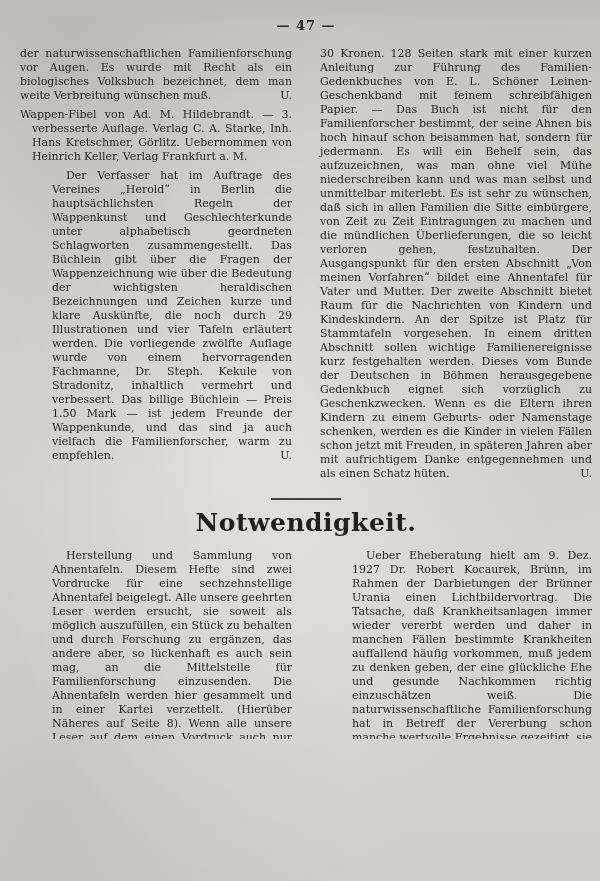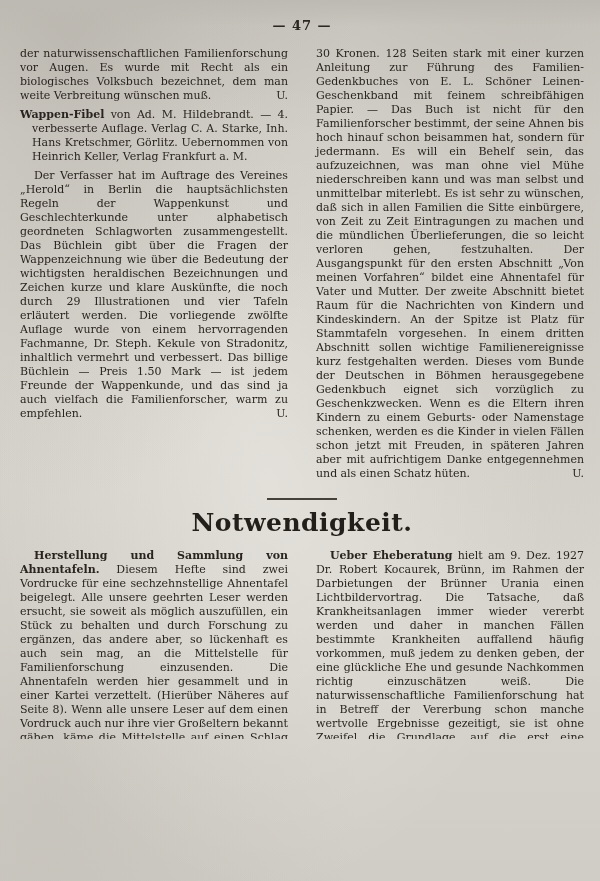--- a/index.html
+++ b/index.html
@@ -10,57 +10,57 @@
     background-color:#d5d2cb;
     background-image:
       linear-gradient(180deg, #bdbab3 0%, rgba(189,186,179,0) 3%),
       radial-gradient(ellipse at 12% 6%, rgba(110,105,95,.20), transparent 38%),
       radial-gradient(ellipse at 88% 15%, rgba(120,115,105,.14), transparent 45%),
       radial-gradient(ellipse at 45% 55%, rgba(255,255,250,.28), transparent 60%),
       radial-gradient(ellipse at 8% 92%, rgba(130,125,115,.12), transparent 40%),
       linear-gradient(180deg, #ccc9c2 0%, #d8d5ce 15%, #d7d4cd 70%, #d0cdc6 100%);
   }
   .page{width:600px;height:739px;overflow:hidden;box-sizing:border-box;
-        padding:18px 16px 0 20px;}
+        padding:18px 8px 0 20px;}
   .pagenum{
     text-align:center;font-weight:bold;font-size:13px;letter-spacing:1px;
     color:#2b2username:#2b2username;color:#2b2620;margin-bottom:14px;
   }
   .cols{display:flex;gap:28px;}
   .col{flex:1 1 0;min-width:0;}
   p{
     margin:0 0 5px 0;
     font-size:11px;line-height:14px;
     text-align:justify;
     hyphens:auto;-webkit-hyphens:auto;
     word-spacing:-0.2px;
   }
   .cont{text-indent:0;}
-  .ind{text-indent:14px;}
+  .ind{text-indent:14px;margin-left:32px;}
   .entry{padding-left:12px;text-indent:-12px;}
-  .lead{font-weight:bold;}
+  .lead{font-weight:normal;}
   .sig{float:right;margin-left:8px;}
   .rule{width:70px;border-top:2px solid #44403a;margin:12px auto 0 auto;}
   .heading{
     font-size:25px;font-weight:bold;text-align:center;
     margin:8px 0 12px 0;letter-spacing:.5px;color:#221e19;
     font-family:"DejaVu Serif",serif;
   }
 </style>
 </head>
 <body>
 
 <div class="page">
 
   <div class="pagenum">— 47 —</div>
 
   <div class="cols">
     <div class="col">
       <p class="cont"><span>der naturwissenschaftlichen Familienforschung vor Augen. Es wurde mit Recht als ein biologisches Volksbuch bezeichnet, dem man weite Verbreitung wünschen muß.</span><span class="sig">U.</span></p>
-      <p class="entry"><span class="lead">Wappen-Fibel</span><span> von Ad. M. Hildebrandt. — 4. verbesserte Auflage. Verlag C. A. Starke, Inh. Hans Kretschmer, Görlitz. Uebernommen von Heinrich Keller, Verlag Frankfurt a. M.</span></p>
+      <p class="entry"><span class="lead">Wappen-Fibel</span><span> von Ad. M. Hildebrandt. — 3. verbesserte Auflage. Verlag C. A. Starke, Inh. Hans Kretschmer, Görlitz. Uebernommen von Heinrich Keller, Verlag Frankfurt a. M.</span></p>
       <p class="ind"><span>Der Verfasser hat im Auftrage des Vereines „Herold“ in Berlin die hauptsächlichsten Regeln der Wappenkunst und Geschlechterkunde unter alphabetisch geordneten Schlagworten zusammengestellt. Das Büchlein gibt über die Fragen der Wappenzeichnung wie über die Bedeutung der wichtigsten heraldischen Bezeichnungen und Zeichen kurze und klare Auskünfte, die noch durch 29 Illustrationen und vier Tafeln erläutert werden. Die vorliegende zwölfte Auflage wurde von einem hervorragenden Fachmanne, Dr. Steph. Kekule von Stradonitz, inhaltlich vermehrt und verbessert. Das billige Büchlein — Preis 1.50 Mark — ist jedem Freunde der Wappenkunde, und das sind ja auch vielfach die Familienforscher, warm zu empfehlen.</span><span class="sig">U.</span></p>
     </div>
     <div class="col">
       <p class="cont"><span>30 Kronen. 128 Seiten stark mit einer kurzen Anleitung zur Führung des Familien-Gedenkbuches von E. L. Schöner Leinen-Geschenkband mit feinem schreibfähigen Papier. — Das Buch ist nicht für den Familienforscher bestimmt, der seine Ahnen bis hoch hinauf schon beisammen hat, sondern für jedermann. Es will ein Behelf sein, das aufzuzeichnen, was man ohne viel Mühe niederschreiben kann und was man selbst und unmittelbar miterlebt. Es ist sehr zu wünschen, daß sich in allen Familien die Sitte einbürgere, von Zeit zu Zeit Eintragungen zu machen und die mündlichen Überlieferungen, die so leicht verloren gehen, festzuhalten. Der Ausgangspunkt für den ersten Abschnitt „Von meinen Vorfahren“ bildet eine Ahnentafel für Vater und Mutter. Der zweite Abschnitt bietet Raum für die Nachrichten von Kindern und Kindeskindern. An der Spitze ist Platz für Stammtafeln vorgesehen. In einem dritten Abschnitt sollen wichtige Familienereignisse kurz festgehalten werden. Dieses vom Bunde der Deutschen in Böhmen herausgegebene Gedenkbuch eignet sich vorzüglich zu Geschenkzwecken. Wenn es die Eltern ihren Kindern zu einem Geburts- oder Namenstage schenken, werden es die Kinder in vielen Fällen schon jetzt mit Freuden, in späteren Jahren aber mit aufrichtigem Danke entgegennehmen und als einen Schatz hüten.</span><span class="sig">U.</span></p>
     </div>
   </div>
 
   <div class="rule"></div>
 
   <h1 class="heading">Notwendigkeit.</h1>

